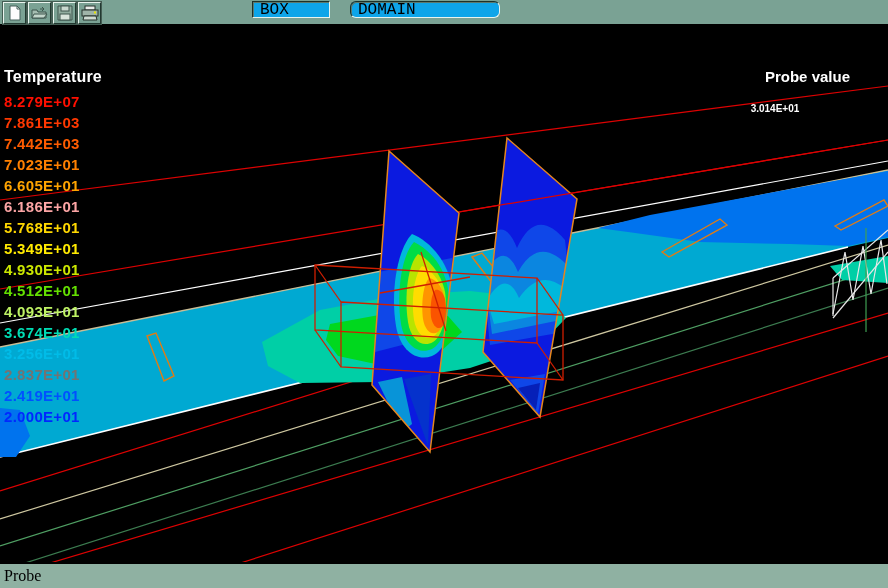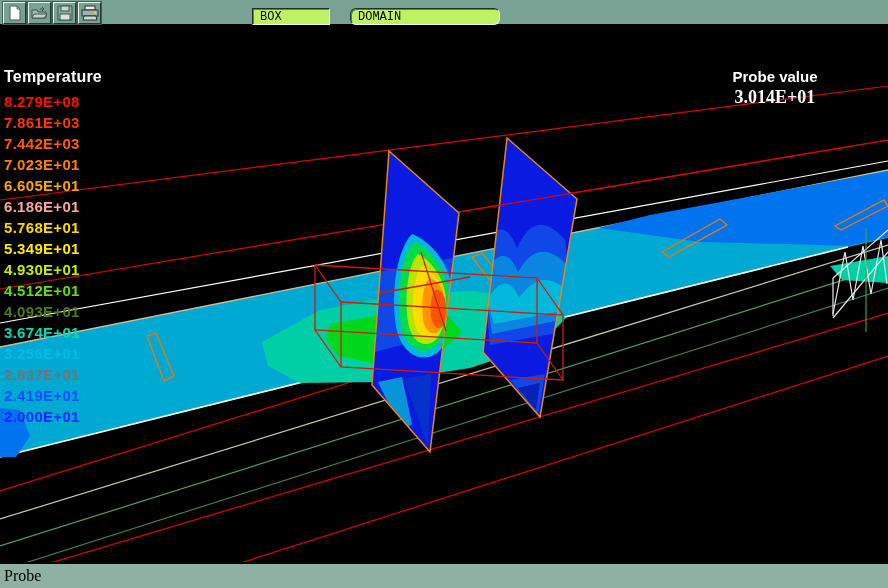--- a/index.html
+++ b/index.html
@@ -3,31 +3,31 @@
 <meta charset="utf-8">
 <style>
   html,body{margin:0;padding:0;width:888px;height:588px;overflow:hidden;background:#000;
     font-family:"Liberation Sans", sans-serif;}
   
   .toolbar{position:absolute;left:0;top:0;width:888px;height:26px;background:var(--chrome);
     border-bottom:2px solid #000;box-sizing:border-box;}
   .tb-btn{position:absolute;top:2px;width:23px;height:22px;background:var(--chrome);
     border:1px solid;border-color:#e9f4ee #223830 #223830 #e9f4ee;box-shadow:0 0 0 1px #435c52;
     padding:0;display:flex;align-items:center;justify-content:center;}
-  .tb-field{position:absolute;top:8px;height:17px;background:#bef264;color:#000;
+  .tb-field{position:absolute;top:1px;height:17px;background:#0ea5e9;color:#000;
     border:1px solid;border-color:#1d3129 #e9f4ee #e9f4ee #1d3129;box-shadow:inset 1px 1px 0 #5c7a6e;
-    font-family:"Liberation Mono", monospace;font-size:12px;padding:0 0 0 7px;box-sizing:border-box;}
+    font-family:"Liberation Mono", monospace;font-size:16px;padding:0 0 0 7px;box-sizing:border-box;}
   
   .viewport{position:absolute;left:0;top:28px;width:888px;height:534px;background:#000;}
   .legend{position:absolute;left:4px;top:40px;}
   .legend-title{color:#fff;font-size:16px;font-weight:bold;letter-spacing:.2px;}
   .legend-item{font-size:15px;font-weight:bold;height:21px;line-height:21px;letter-spacing:.3px;}
   .probe{position:absolute;left:700px;top:40px;width:150px;text-align:center;color:#fff;}
-  .probe-label{font-size:15px;font-weight:bold;}
-  .probe-value{font-size:18px;font-weight:bold;margin-top:2px;font-family:Liberation Serif, serif;}
+  .probe-label{font-size:15px;font-weight:bold;text-align:right;}
+  .probe-value{font-size:10px;font-weight:bold;margin-top:18px;}
   
   .statusbar{position:absolute;left:0;top:562px;width:888px;height:26px;background:var(--chrome2);
     border-top:2px solid #000;box-sizing:border-box;color:#000;
     font-family:"Liberation Serif", serif;font-size:16px;line-height:23px;padding-left:4px;}
   svg{display:block;}
 </style>
 </head>
 <body>
 
 <div class="toolbar">
@@ -153,31 +153,31 @@
     <line x1="537" y1="343" x2="563" y2="380"></line>
     <line x1="315" y1="330" x2="341" y2="367"></line>
     <line x1="421" y1="252" x2="446" y2="331"></line>
     <line x1="380" y1="293" x2="470" y2="277"></line>
   </g>
 </svg>
 
   <div class="legend">
     <div class="legend-title">Temperature</div>
     <div style="margin-top:5px">
-        <div class="legend-item" style="color: rgb(255, 15, 0);">8.279E+08</div>
+        <div class="legend-item" style="color: rgb(255, 15, 0);">8.279E+07</div>
         <div class="legend-item" style="color: rgb(255, 56, 0);">7.861E+03</div>
         <div class="legend-item" style="color: rgb(255, 92, 0);">7.442E+03</div>
         <div class="legend-item" style="color: rgb(255, 128, 0);">7.023E+01</div>
         <div class="legend-item" style="color: rgb(255, 164, 0);">6.605E+01</div>
         <div class="legend-item" style="color: #fca5a5;">6.186E+01</div>
         <div class="legend-item" style="color: rgb(255, 216, 0);">5.768E+01</div>
         <div class="legend-item" style="color: rgb(255, 234, 0);">5.349E+01</div>
         <div class="legend-item" style="color: rgb(204, 232, 0);">4.930E+01</div>
         <div class="legend-item" style="color: rgb(100, 224, 0);">4.512E+01</div>
-        <div class="legend-item" style="color: #4d7c0f;">4.093E+01</div>
+        <div class="legend-item" style="color: #bef264;">4.093E+01</div>
         <div class="legend-item" style="color: rgb(0, 220, 180);">3.674E+01</div>
         <div class="legend-item" style="color: rgb(0, 188, 232);">3.256E+01</div>
         <div class="legend-item" style="color: #737373;">2.837E+01</div>
         <div class="legend-item" style="color: rgb(0, 80, 255);">2.419E+01</div>
         <div class="legend-item" style="color: rgb(0, 40, 255);">2.000E+01</div>
       </div>
   </div>
 
   <div class="probe">
     <div class="probe-label">Probe value</div>

